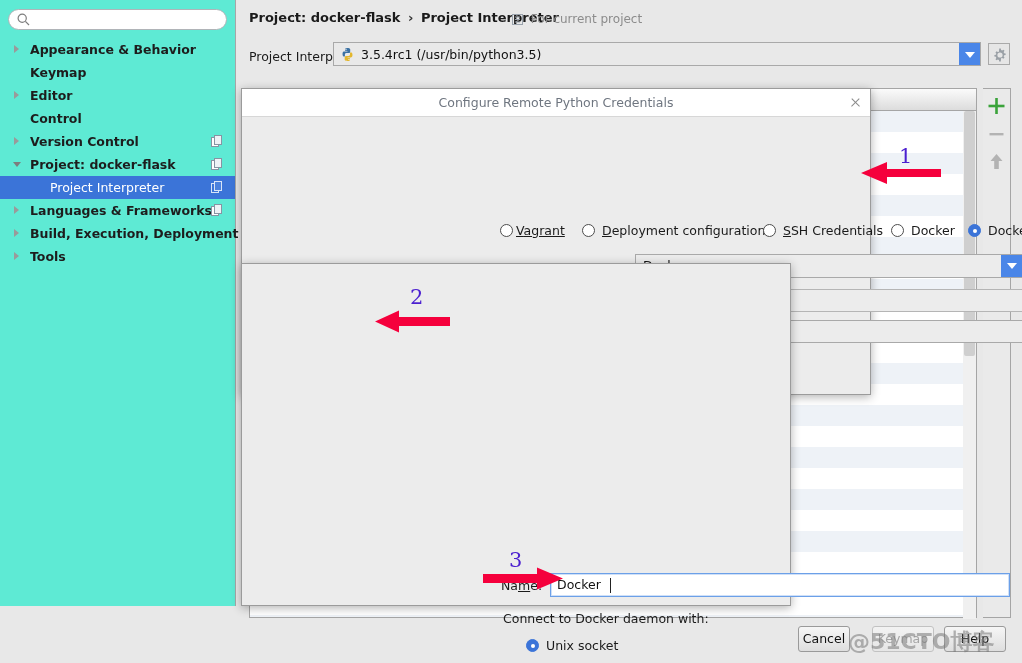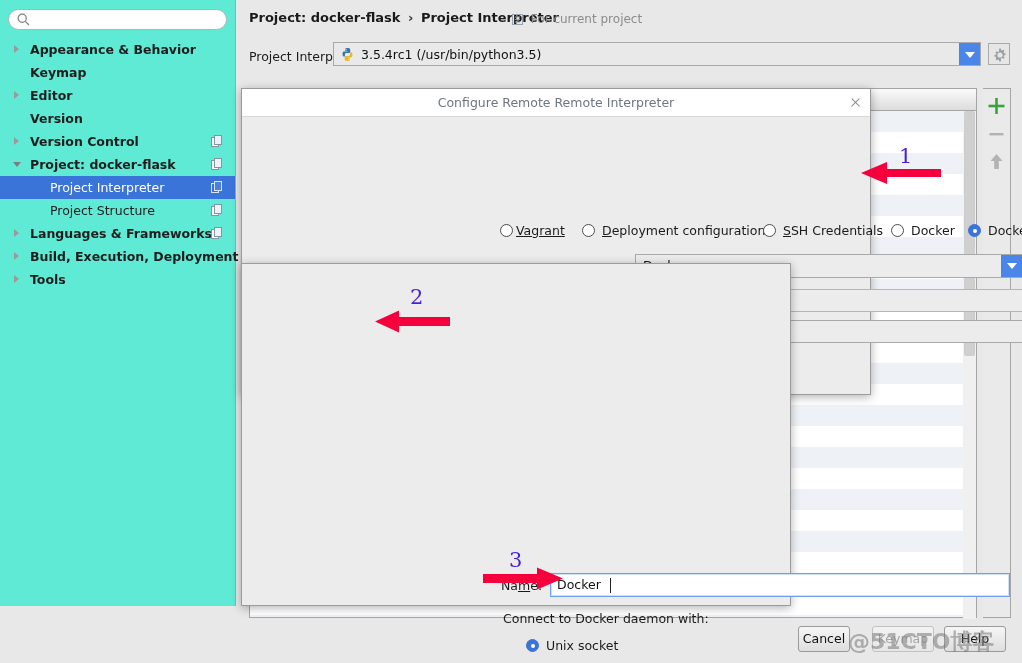--- a/index.html
+++ b/index.html
@@ -223,21 +223,21 @@
         <div class="tree-row">
           <span class="lbl">Keymap</span>
         </div>
 
         <div class="tree-row">
           <span class="arrow"></span>
           <span class="lbl">Editor</span>
         </div>
 
         <div class="tree-row">
-          <span class="lbl">Version</span>
+          <span class="lbl">Control</span>
         </div>
 
         <div class="tree-row">
           <span class="arrow"></span>
           <span class="lbl">Version Control</span>
           <span class="copy-icon">
             <svg width="12" height="12" viewBox="0 0 12 12">
               <rect x="0.5" y="2.5" width="7" height="9" fill="#fff" stroke="#8794a3" stroke-width="1"></rect>
               <rect x="3.5" y="0.5" width="7" height="9" fill="#eef2f6" stroke="#8794a3" stroke-width="1"></rect>
             </svg>
@@ -258,29 +258,20 @@
         <div class="tree-row child selected">
           <span class="lbl">Project Interpreter</span>
           <span class="copy-icon">
             <svg width="12" height="12" viewBox="0 0 12 12">
               <rect x="0.5" y="2.5" width="7" height="9" fill="#3b74d8" stroke="#d7e3f7" stroke-width="1"></rect>
               <rect x="3.5" y="0.5" width="7" height="9" fill="#4b81dd" stroke="#d7e3f7" stroke-width="1"></rect>
             </svg>
           </span>
         </div>
 
-        <div class="tree-row child">
-          <span class="lbl">Project Structure</span>
-          <span class="copy-icon">
-            <svg width="12" height="12" viewBox="0 0 12 12">
-              <rect x="0.5" y="2.5" width="7" height="9" fill="#fff" stroke="#8794a3" stroke-width="1"></rect>
-              <rect x="3.5" y="0.5" width="7" height="9" fill="#eef2f6" stroke="#8794a3" stroke-width="1"></rect>
-            </svg>
-          </span>
-        </div>
 
         <div class="tree-row">
           <span class="arrow"></span>
           <span class="lbl">Languages &amp; Frameworks</span>
           <span class="copy-icon">
             <svg width="12" height="12" viewBox="0 0 12 12">
               <rect x="0.5" y="2.5" width="7" height="9" fill="#fff" stroke="#8794a3" stroke-width="1"></rect>
               <rect x="3.5" y="0.5" width="7" height="9" fill="#eef2f6" stroke="#8794a3" stroke-width="1"></rect>
             </svg>
           </span>
@@ -389,21 +380,21 @@
     </div>
 
     <div class="btn primary sbtn sbtn-ok">OK</div>
     <div class="btn sbtn sbtn-cancel">Cancel</div>
     <div class="btn disabled sbtn sbtn-apply">Keymap</div>
     <div class="btn sbtn sbtn-help">Help</div>
   </div>
 
   <div class="dlg cfg-dlg">
     <div class="dlg-title">
-      <span>Configure Remote Remote Interpreter</span>
+      <span>Configure Remote Python Credentials</span>
       <span class="dlg-close"></span>
     </div>
 
     <div class="radio-row" style="left:258px;top:135px;">
       <span class="rb"></span>
       <span class="rb-lbl" style="left:16px;top:-1px;text-decoration:underline;"><span class="mn">V</span>agrant</span>
     </div>
     <div class="radio-row" style="left:340px;top:135px;">
       <span class="rb"></span>
       <span class="rb-lbl" style="left:20px;top:-1px;"><span class="mn">D</span>eployment configuration</span>

